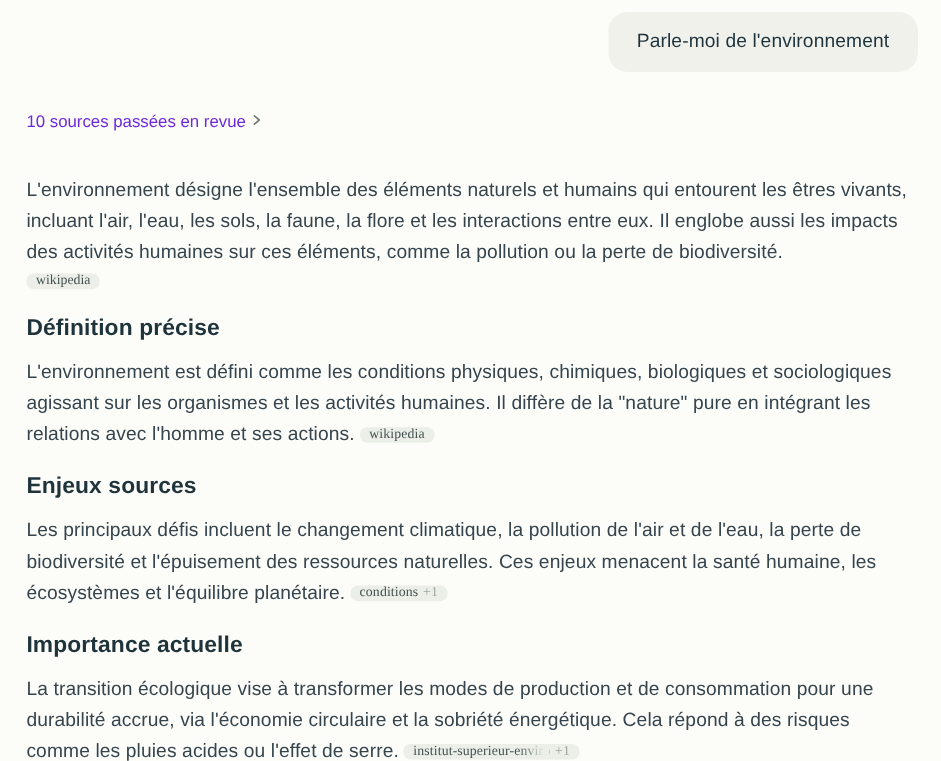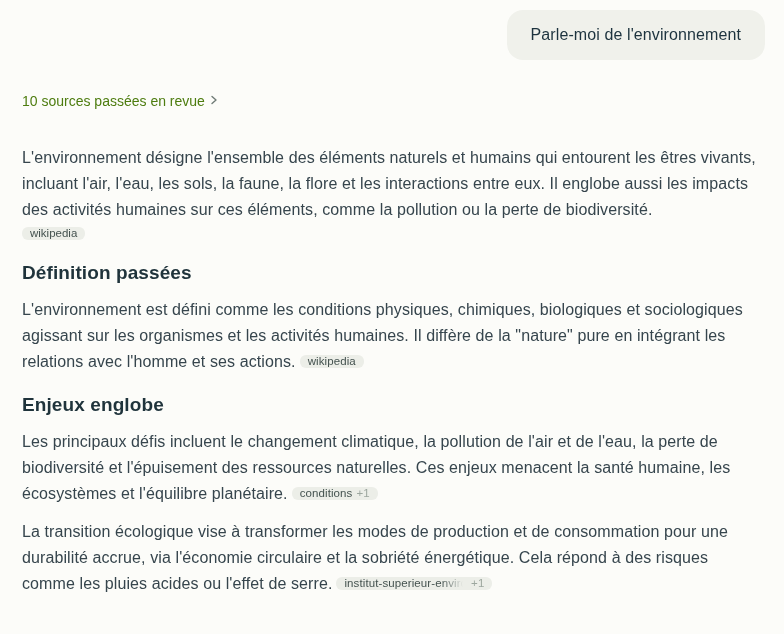--- a/index.html
+++ b/index.html
@@ -33,21 +33,21 @@
   .content { padding: 0 22px; }
 
   
   .sources-bar {
     margin-top: 34px;
     display: inline-flex;
     align-items: flex-start;
     gap: 4px;
     font-size: 14px;
     line-height: 15px;
-    color: #4d7c0f;
+    color: #6d28d9;
     cursor: pointer;
   }
   .sources-bar svg { display: block; margin-top: 1px; }
 
   
   p.body-text {
     margin: 12px 0 0 0;
     font-size: 16px;
     line-height: 26px;
     color: #36454d;
@@ -66,21 +66,21 @@
   }
 
   
   .badge {
     display: inline-flex;
     align-items: center;
     gap: 4px;
     background: #eceee8;
     border-radius: 6px;
     padding: 0 8px;
-    font-family: Liberation Sans, sans-serif;
+    font-family: Liberation Serif, serif;
     font-size: 11.5px;
     line-height: 13px;
     color: #44524f;
     vertical-align: 2px;
     cursor: pointer;
     white-space: nowrap;
   }
   .badge-row { margin-top: 2px; }
   .badge .badge-name { white-space: nowrap; }
   .badge .badge-name.faded {
@@ -122,30 +122,31 @@
 
     <p class="body-text intro">L'environnement désigne l'ensemble des éléments naturels et humains qui entourent les êtres vivants, incluant l'air, l'eau, les sols, la faune, la flore et les interactions entre eux. Il englobe aussi les impacts des activités humaines sur ces éléments, comme la pollution ou la perte de biodiversité.</p>
 
     <div class="badge-row">
       <span class="badge">
         <span class="badge-name">wikipedia</span>
 
       </span>
     </div>
 
-    <h3 class="section-heading">Définition passées</h3>
+    <h3 class="section-heading">Définition précise</h3>
     <p class="body-text"><span>L'environnement est défini comme les conditions physiques, chimiques, biologiques et sociologiques agissant sur les organismes et les activités humaines. Il diffère de la "nature" pure en intégrant les relations avec l'homme et ses actions.</span><span class="badge inline-badge">
           <span class="badge-name">wikipedia</span>
         </span></p>
 
-    <h3 class="section-heading">Enjeux englobe</h3>
+    <h3 class="section-heading">Enjeux sources</h3>
     <p class="body-text"><span>Les principaux défis incluent le changement climatique, la pollution de l'air et de l'eau, la perte de biodiversité et l'épuisement des ressources naturelles. Ces enjeux menacent la santé humaine, les écosystèmes et l'équilibre planétaire.</span><span class="badge inline-badge">
           <span class="badge-name">conditions</span>
           <span class="badge-plus">+1</span>
         </span></p>
 
+    <h3 class="section-heading">Importance actuelle</h3>
     <p class="body-text"><span>La transition écologique vise à transformer les modes de production et de consommation pour une durabilité accrue, via l'économie circulaire et la sobriété énergétique. Cela répond à des risques comme les pluies acides ou l'effet de serre.</span><span class="badge inline-badge">
           <span class="badge-name faded">institut-superieur-enviro</span>
           <span class="badge-plus">+1</span>
         </span></p>
 
   </div>
 </div>
 
 </body></html>

